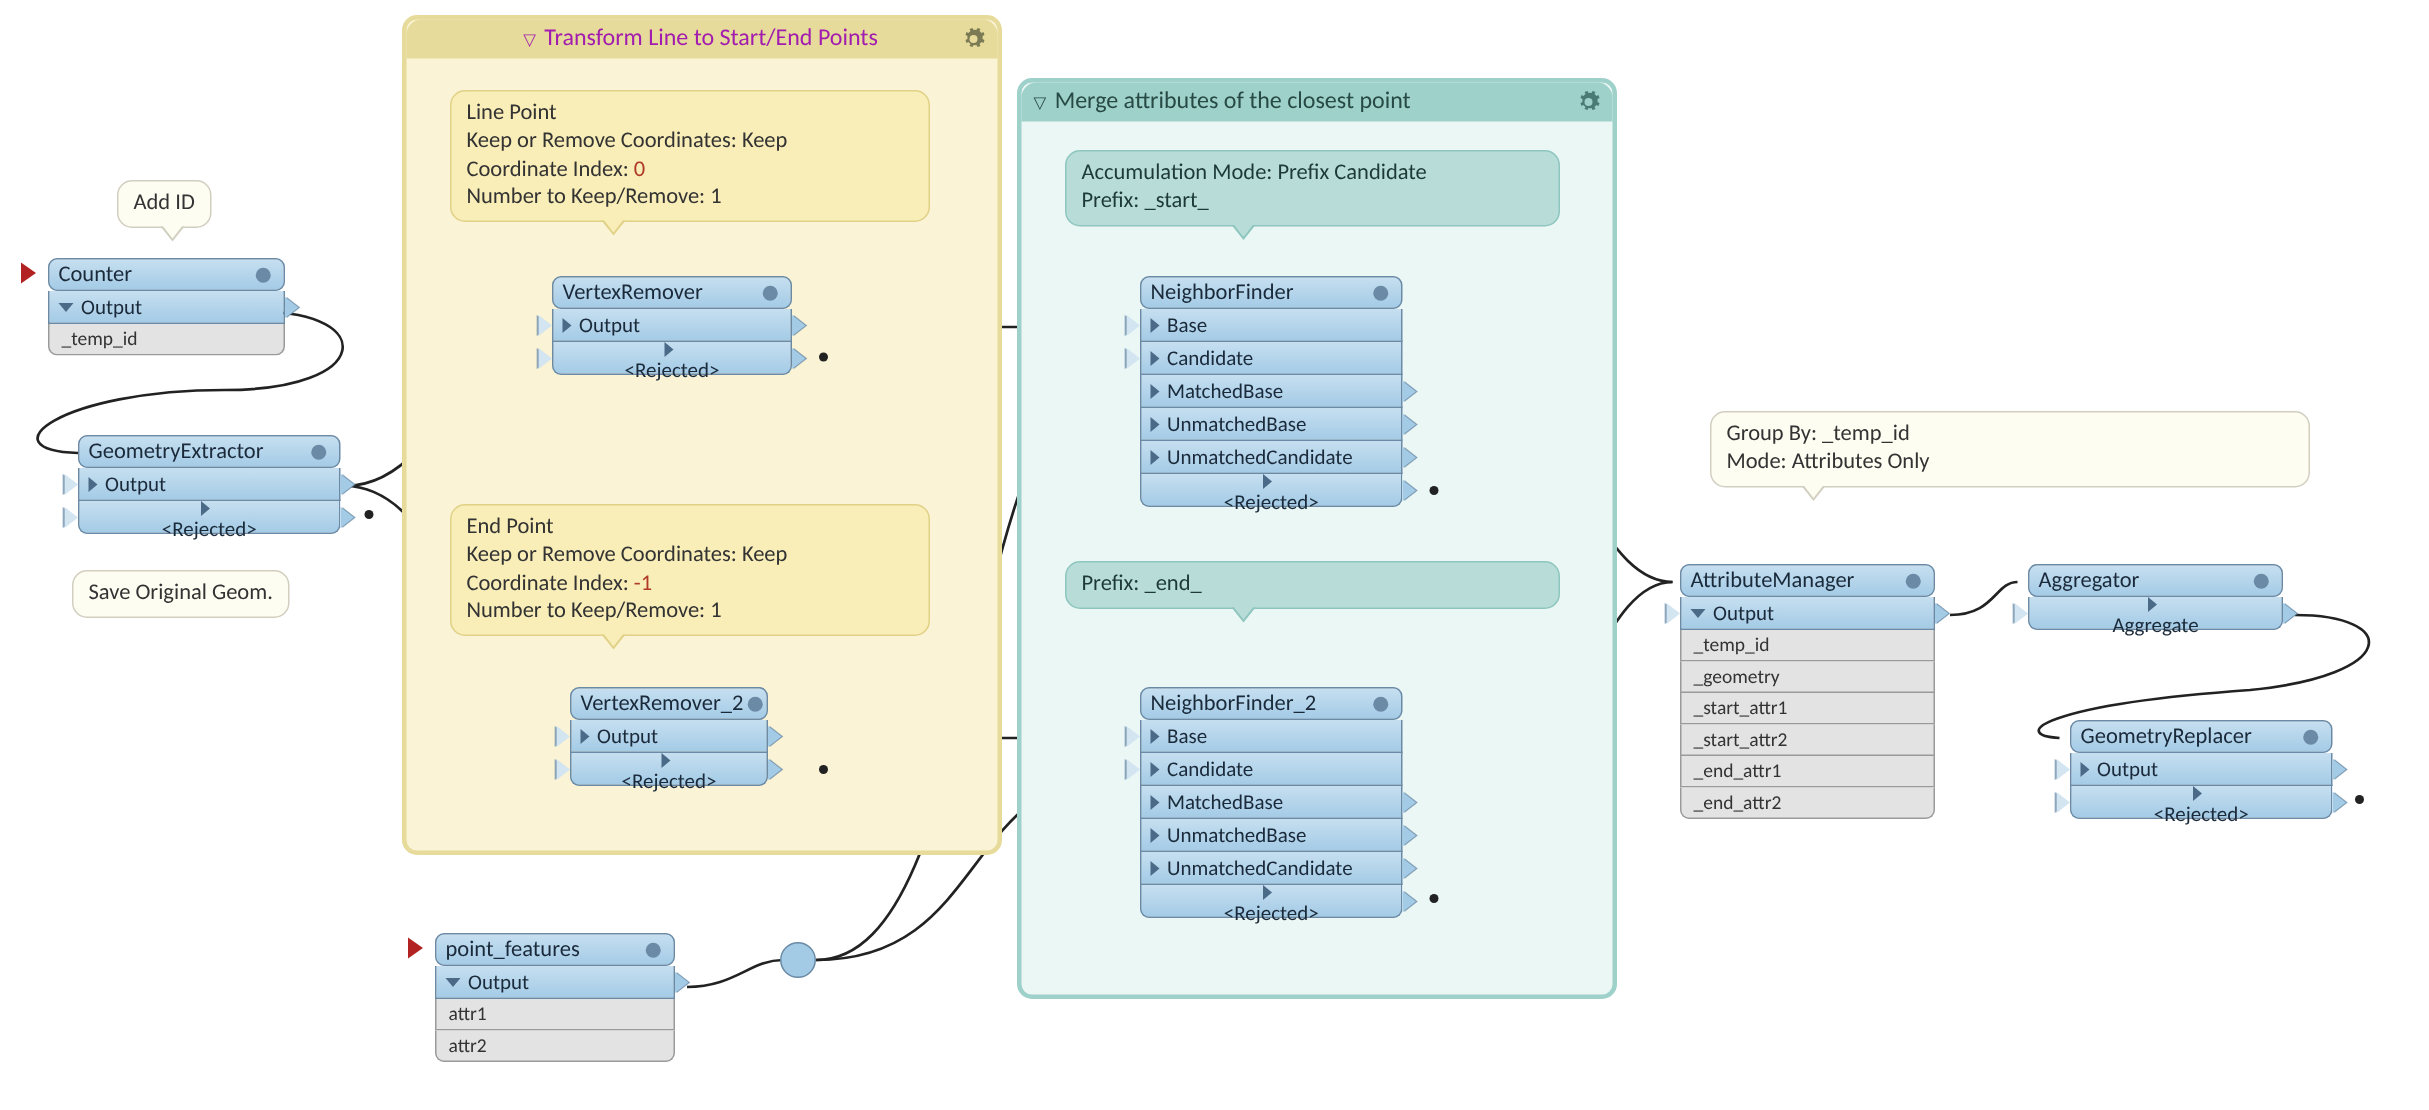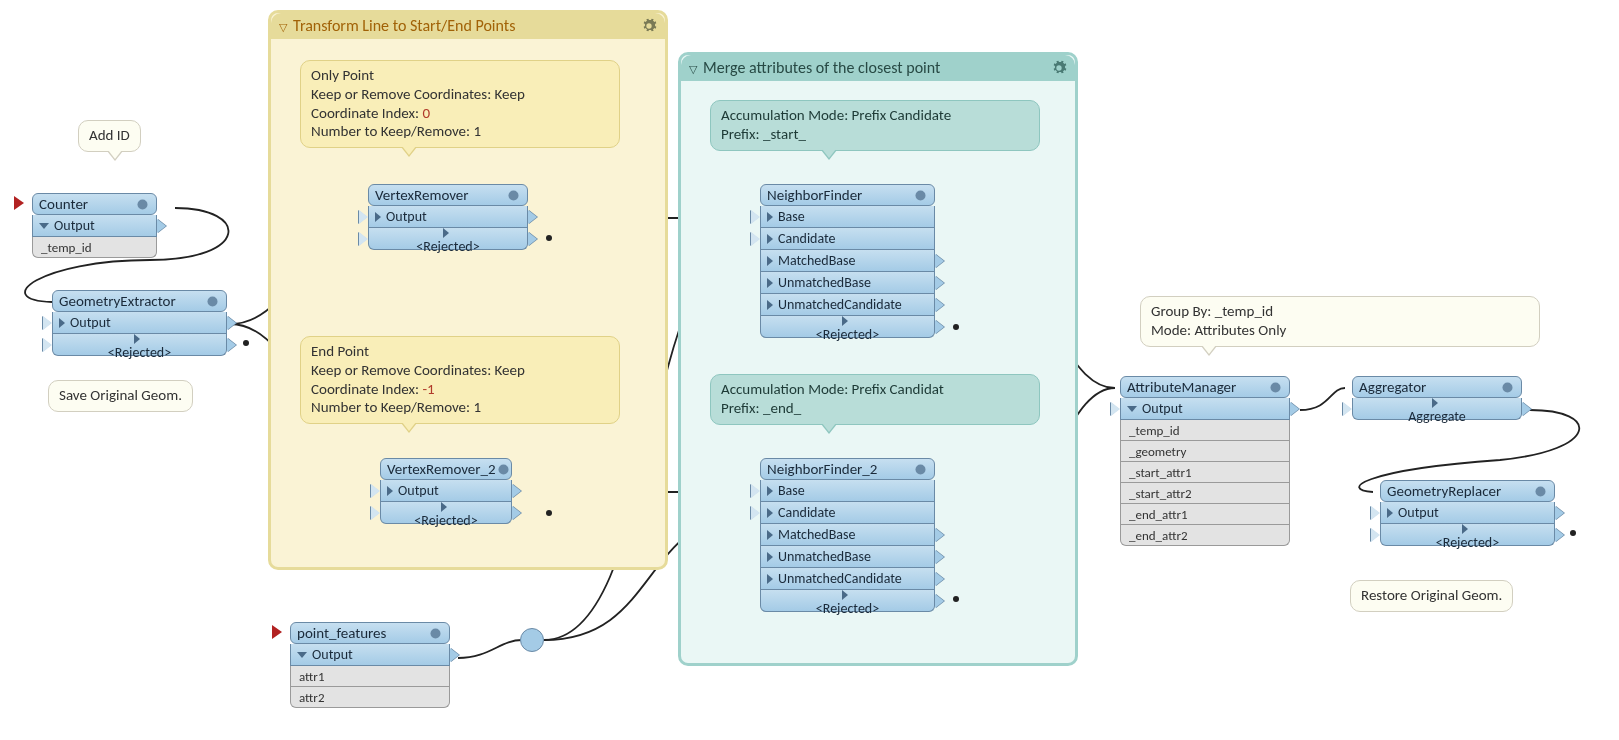--- a/index.html
+++ b/index.html
@@ -39,21 +39,21 @@
     border-radius: 10px 10px 0 0;
     box-sizing: border-box;
   }
   .bookmark .bm-title .gear {
     position: absolute;
     right: 8px; top: 5px;
     width: 16px; height: 16px;
     fill: #7a7a55;
   }
   .bm-yellow { border: 3px solid #e6db9a; background: #faf3d5; }
-  .bm-yellow .bm-title { background: #e6db9a; color: #a16207; }
+  .bm-yellow .bm-title { background: #e6db9a; color: #a21caf; text-align: center; }
   .bm-teal   { border: 3px solid #9fd1cb; background: #eaf7f5; }
   .bm-teal   .bm-title { color: #284a45; background: #9fd1cb; }
   .bm-teal   .bm-title .gear { fill: #4a7a74; }
 
   
   .callout {
     position: absolute;
     background: #fdfdf2;
     border: 1px solid #d2cfc0;
     border-radius: 10px;
@@ -269,21 +269,21 @@
 <div class="callout" style="left:78px; top:120px;">
   <span>Add ID</span>
   <div class="tail"></div>
 </div>
 
 <div class="callout" style="left:48px; top:380px;">
   <span>Save Original Geom.</span>
 </div>
 
 <div class="callout yellowy" style="left:300px; top:60px; width:320px;">
-  <div>Only Point</div>
+  <div>Line Point</div>
   <div>Keep or Remove Coordinates: Keep</div>
   <div>
     <span>Coordinate Index: </span><span class="redval">0</span>
   </div>
   <div>Number to Keep/Remove: 1</div>
   <div class="tail" style="left:100px;"></div>
 </div>
 
 <div class="callout yellowy" style="left:300px; top:336px; width:320px;">
   <div>End Point</div>
@@ -295,36 +295,32 @@
   <div class="tail" style="left:100px;"></div>
 </div>
 
 <div class="callout teal" style="left:710px; top:100px; width:330px;">
   <div>Accumulation Mode: Prefix Candidate</div>
   <div>Prefix: _start_</div>
   <div class="tail" style="left:110px;"></div>
 </div>
 
 <div class="callout teal" style="left:710px; top:374px; width:330px;">
-  <div>Accumulation Mode: Prefix Candidat</div>
   <div>Prefix: _end_</div>
   <div class="tail" style="left:110px;"></div>
 </div>
 
-<div class="callout" style="left:1140px; top:296px; width:400px;">
+<div class="callout" style="left:1140px; top:274px; width:400px;">
   <div>Group By: _temp_id</div>
   <div>Mode: Attributes Only</div>
   <div class="tail" style="left:60px;"></div>
 </div>
 
-<div class="callout" style="left:1350px; top:580px;">
-  <span>Restore Original Geom.</span>
-</div>
-
-<div class="node" style="left:32px; top:172px; width:125px;margin-top:21px;">
+
+<div class="node" style="left:32px; top:172px; width:158px;">
   <div class="head">
     <span class="inmark"></span>
     <span>Counter</span>
     <svg class="gear" viewBox="0 0 24 24">
           <circle cx="12" cy="12" r="8"></circle>
         </svg>
   </div>
   <div class="port out-only">
     <span class="dtri"></span>
     <span>Output</span>

